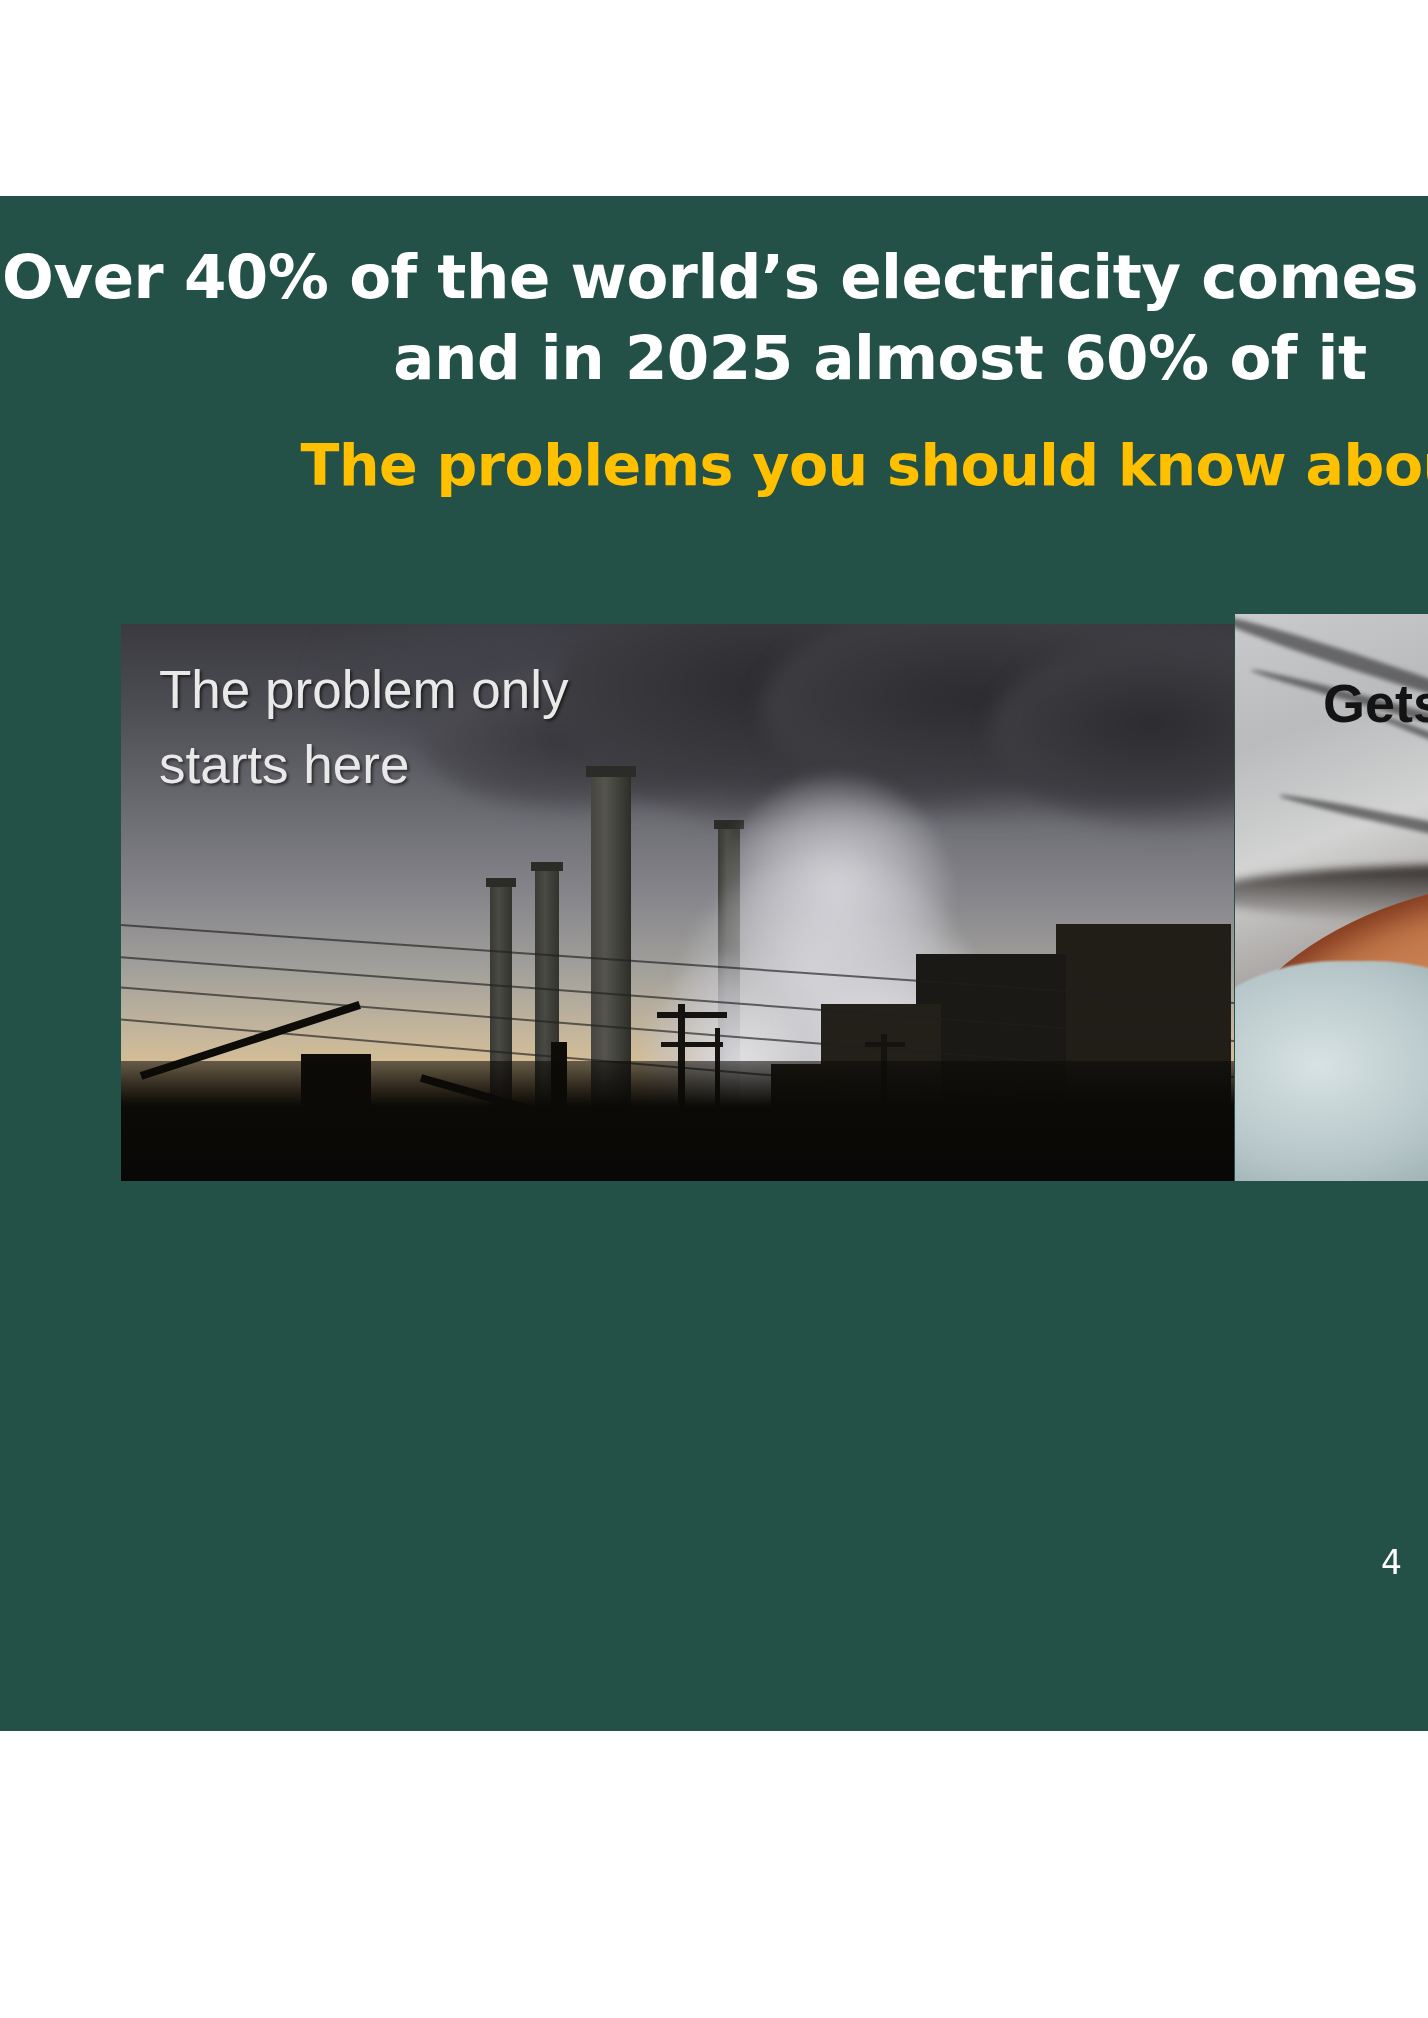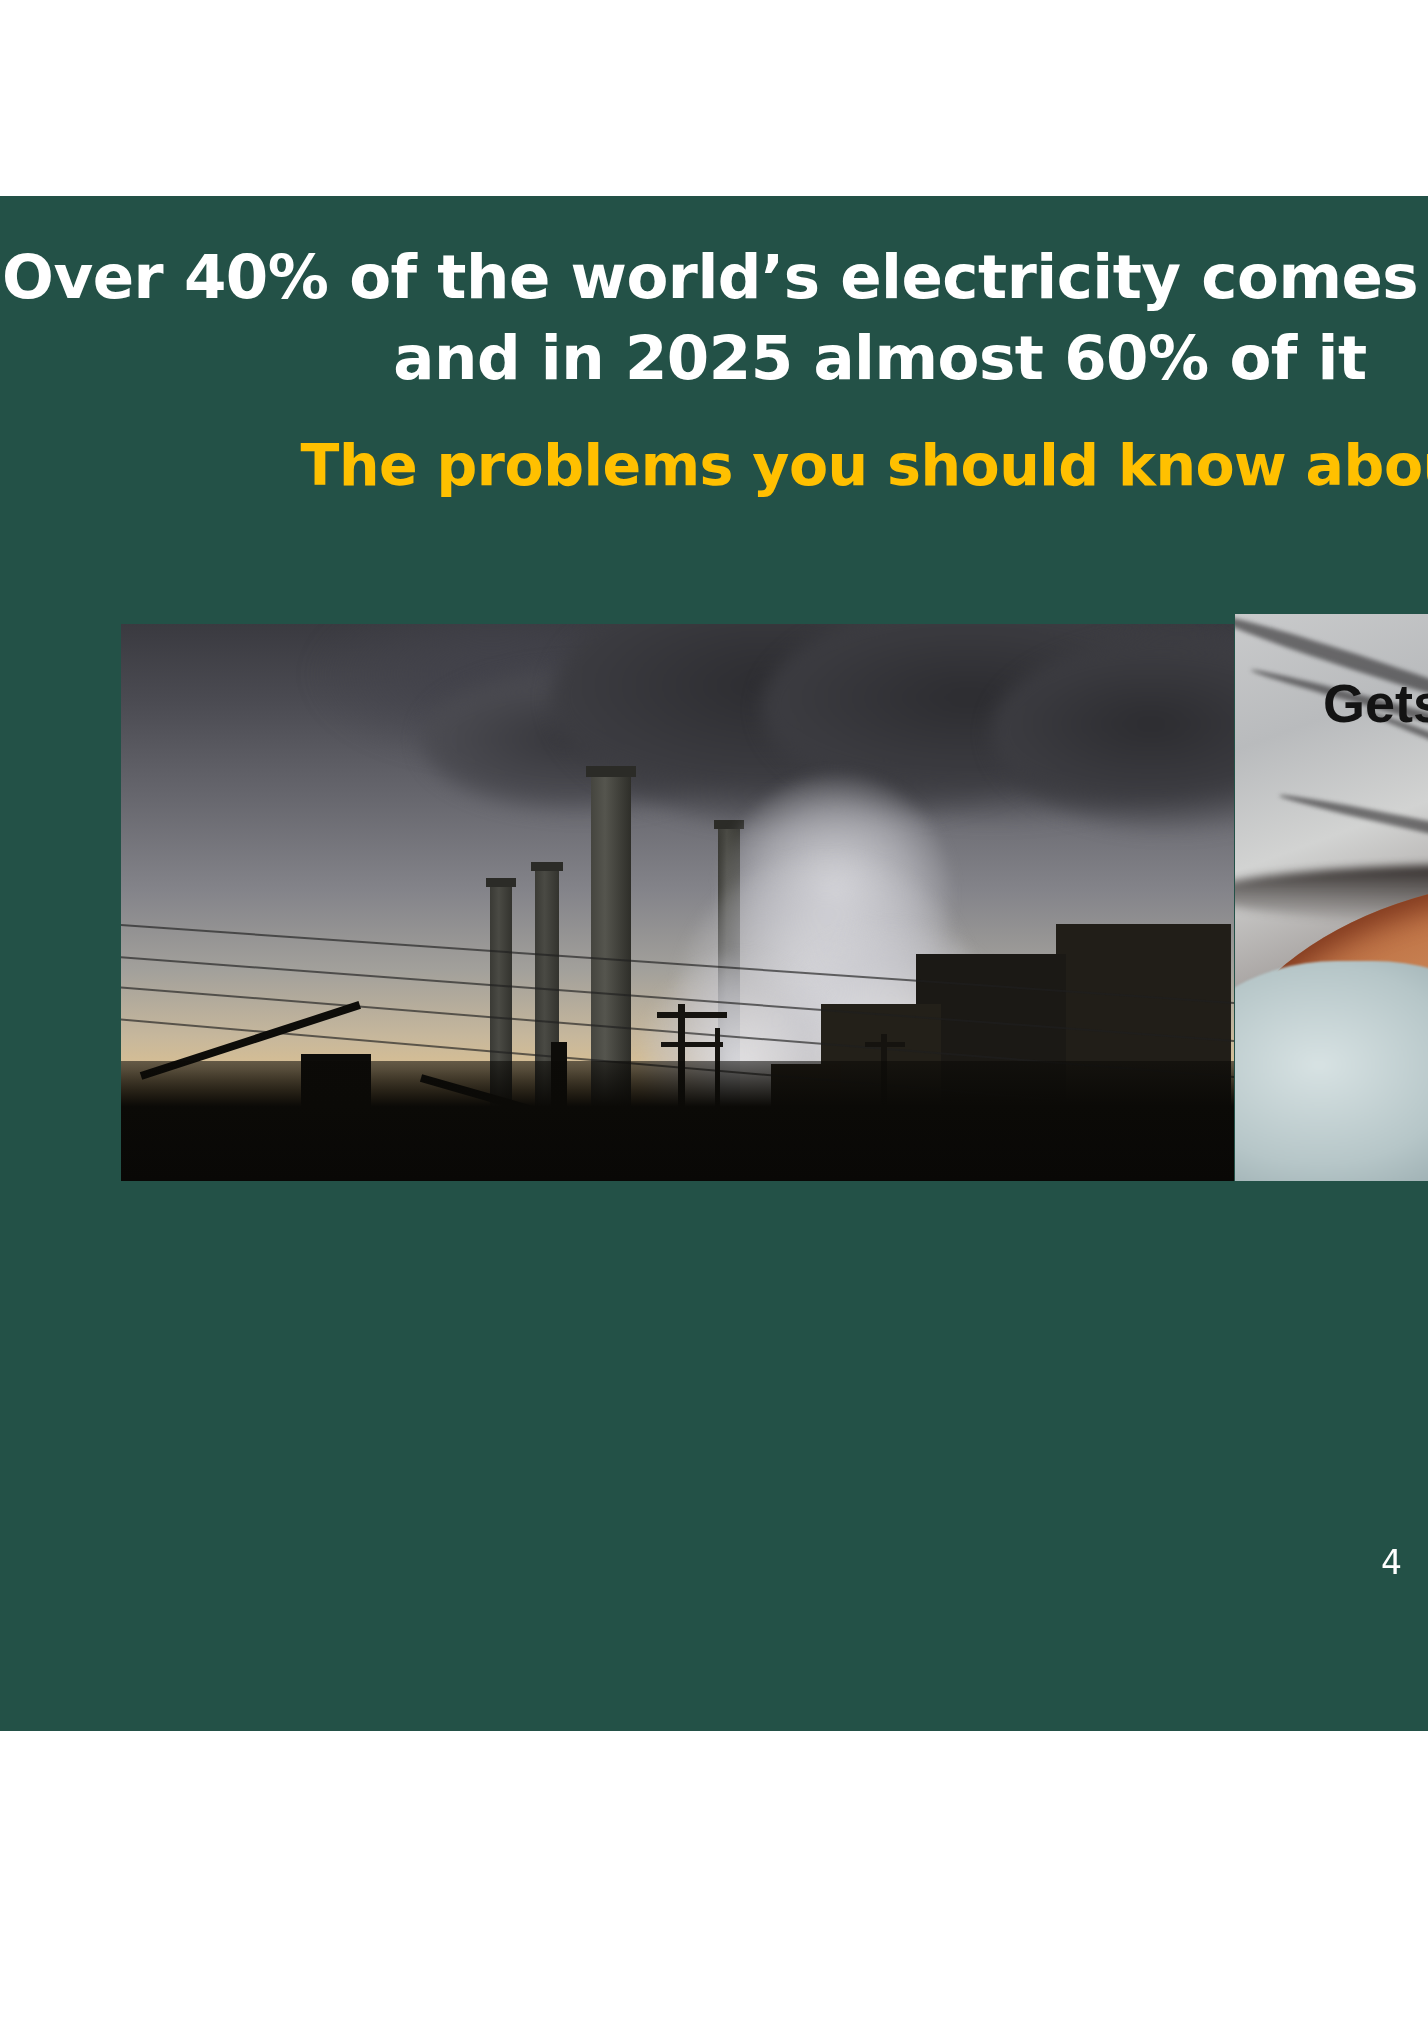--- a/index.html
+++ b/index.html
@@ -337,20 +337,22 @@
     <div class="pole h3"></div>
     <div class="pole v3"></div>
 
     <div class="tower t1"></div>
     <div class="tower t2"></div>
     <div class="tower t3"></div>
     <div class="tower t4"></div>
 
     <div class="ground"></div>
 
+    <div id="photo-left-caption">The problem only
+starts here</div>
   </div>
 
   <div id="photo-right">
     <div class="rock"></div>
     <div class="streak k1"></div>
     <div class="streak k2"></div>
     <div class="streak k3"></div>
     <div class="streak k4"></div>
     <div class="blob-rim"></div>
     <div class="blob"></div>

